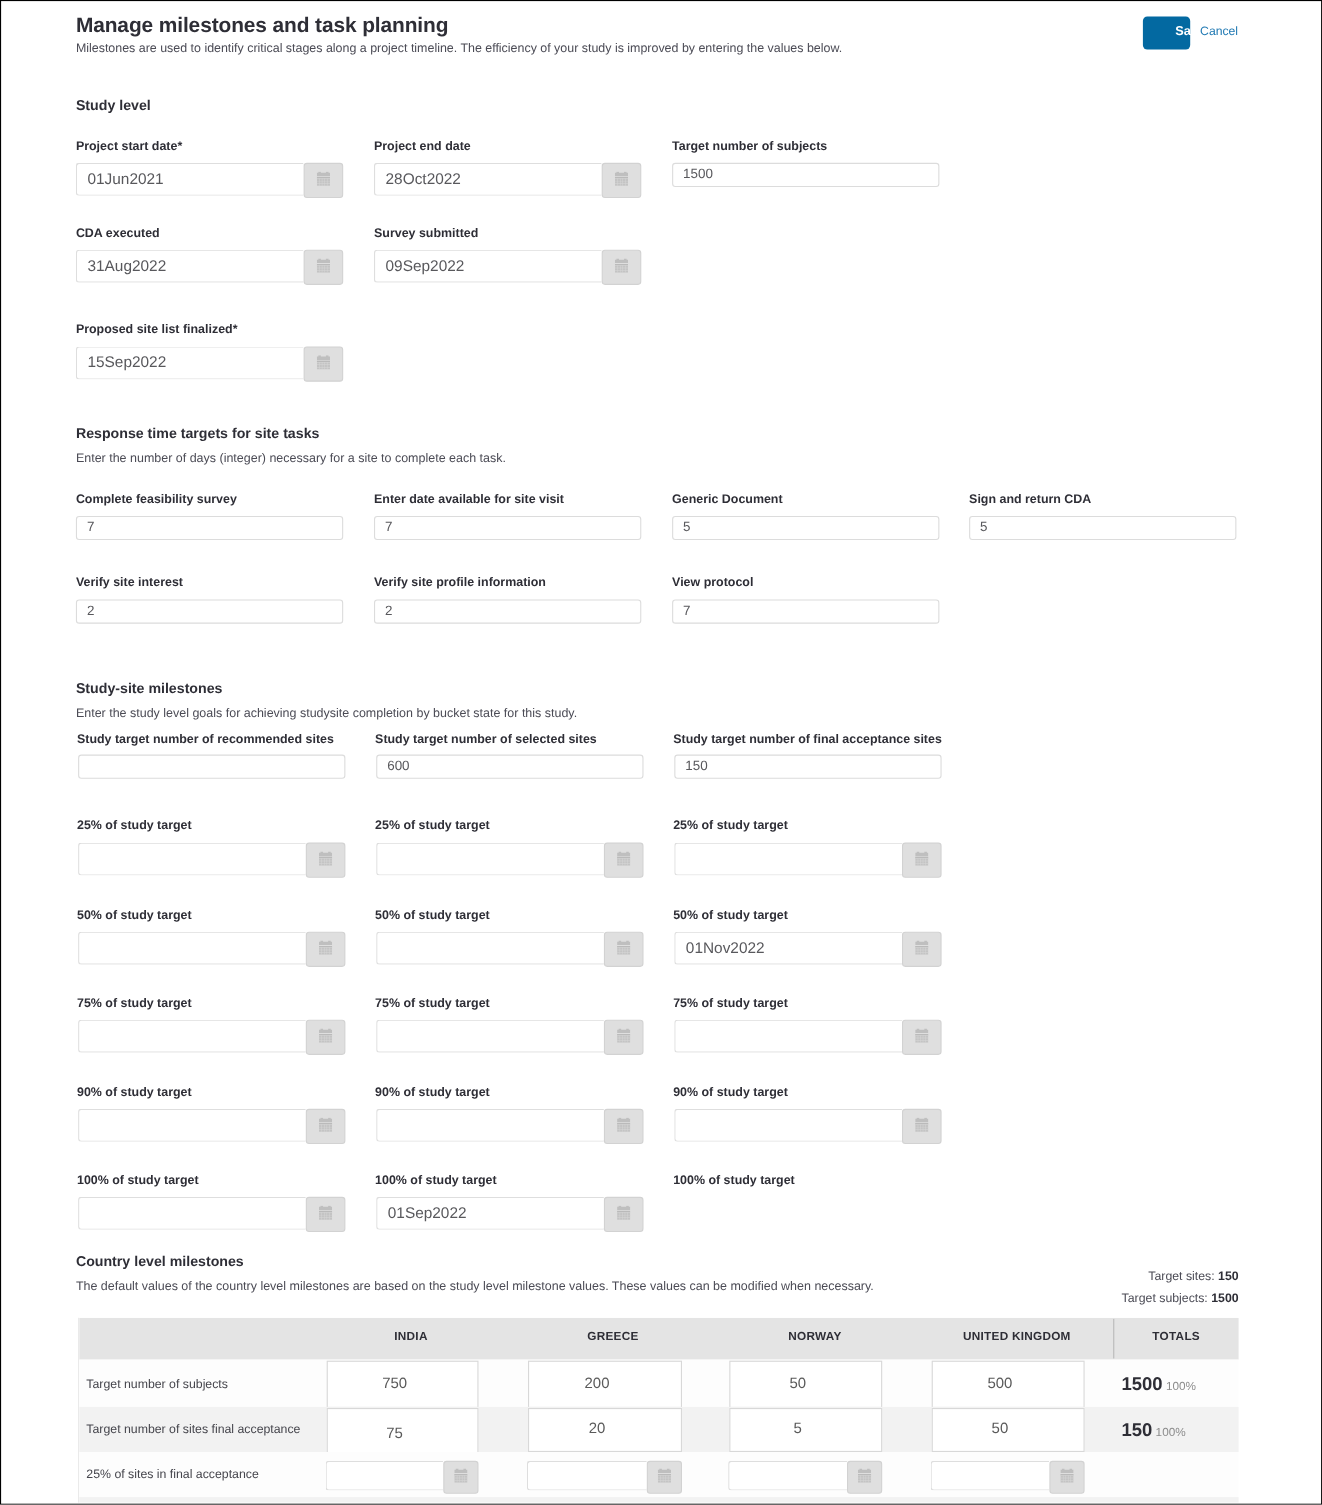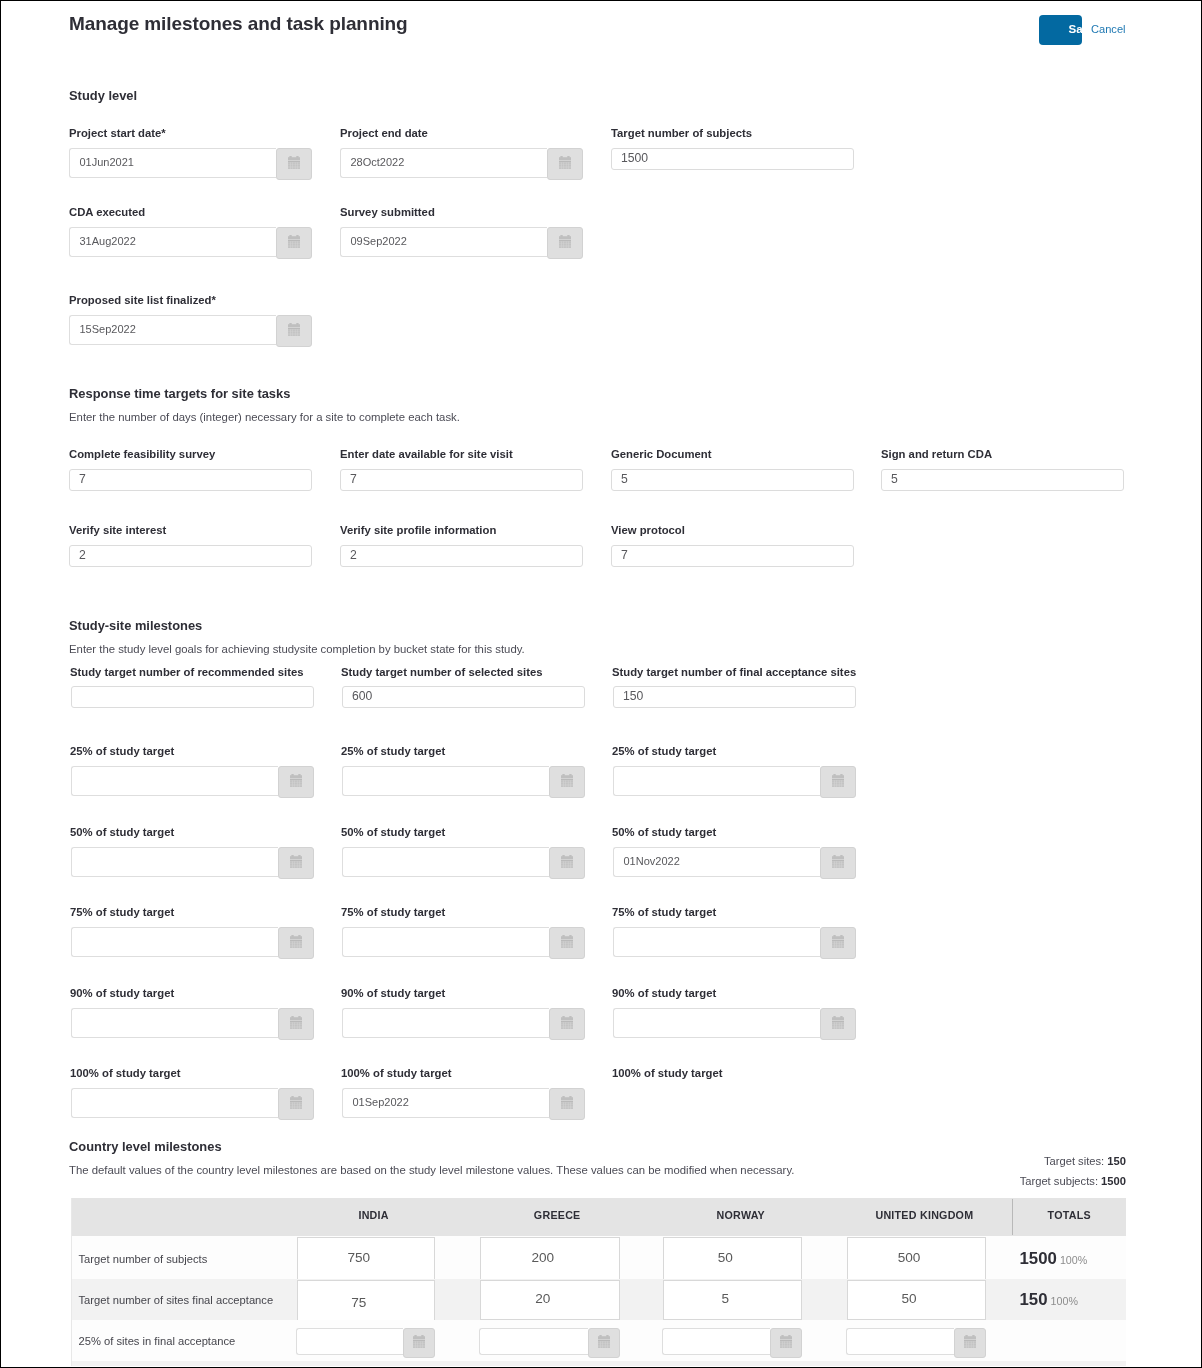--- a/index.html
+++ b/index.html
@@ -52,21 +52,21 @@
   }
   .inp {
     height:22px; border:1px solid #dcdcdc; border-radius:3px;
     background:#fff; font-size:12.2px; color:#58585c;
     display:flex; align-items:center; padding-left:9px; padding-bottom:1.5px;
   }
   .datewrap { display:flex; height:30px; align-items:flex-start; }
   .datewrap .dtext {
     flex:1; height:30px; border:1px solid #dedede; border-right:none;
     border-radius:3px 0 0 3px; background:#fff;
-    font-size:11px; color:#58585c;
+    font-size:14px; color:#58585c;
     display:flex; align-items:center; padding-left:9.5px; padding-bottom:1.5px;
   }
   .datewrap .dbtn {
     width:36px; height:31.5px; margin-top:0;
     border:1px solid #d2d2d2; border-radius:3px;
     background:#dfdfdf;
     display:flex; align-items:center; justify-content:center;
     cursor:pointer;
   }
   .cal { display:block; margin-bottom:3px; }
@@ -95,20 +95,21 @@
   .tdate .dbtn { width:32px; height:30px; margin-top:0; }
   .ttotal { font-size:11px; }
   .tot-num { font-size:16.8px; font-weight:700; color:#2e2e36; }
   .tot-pct { font-size:10.7px; color:#8d8d8d;margin-top:16px; }
 </style>
 </head>
 <body>
 
 <div class="page">
 <div class="abs title" style="left:69px;top:12px">Manage milestones and task planning</div>
+<div class="abs subtitle" style="left:69px;top:37px">Milestones are used to identify critical stages along a project timeline. The efficiency of your study is improved by entering the values below.</div>
 <div class="abs save-btn">Save</div>
 <div class="abs cancel-btn">Cancel</div>
 <div class="abs sec-title" style="left:69px;top:88px">Study level</div>
 <div class="abs flabel" style="left:69px;top:127px">Project start date*</div>
 <div class="abs datewrap" style="left:69px;top:148px;width:243px">
       <div class="dtext">01Jun2021</div>
       <div class="dbtn">
         <svg class="cal" viewBox="0 0 26 28" width="12" height="13">
           <path fill="#bfbfbf" d="M3 0h5v4H3zM18 0h5v4h-5zM0 2.4h26v6.6H0z"></path>
           <path fill="#c4c4c4" d="M0 10.6h26v17.4H0z"></path>

